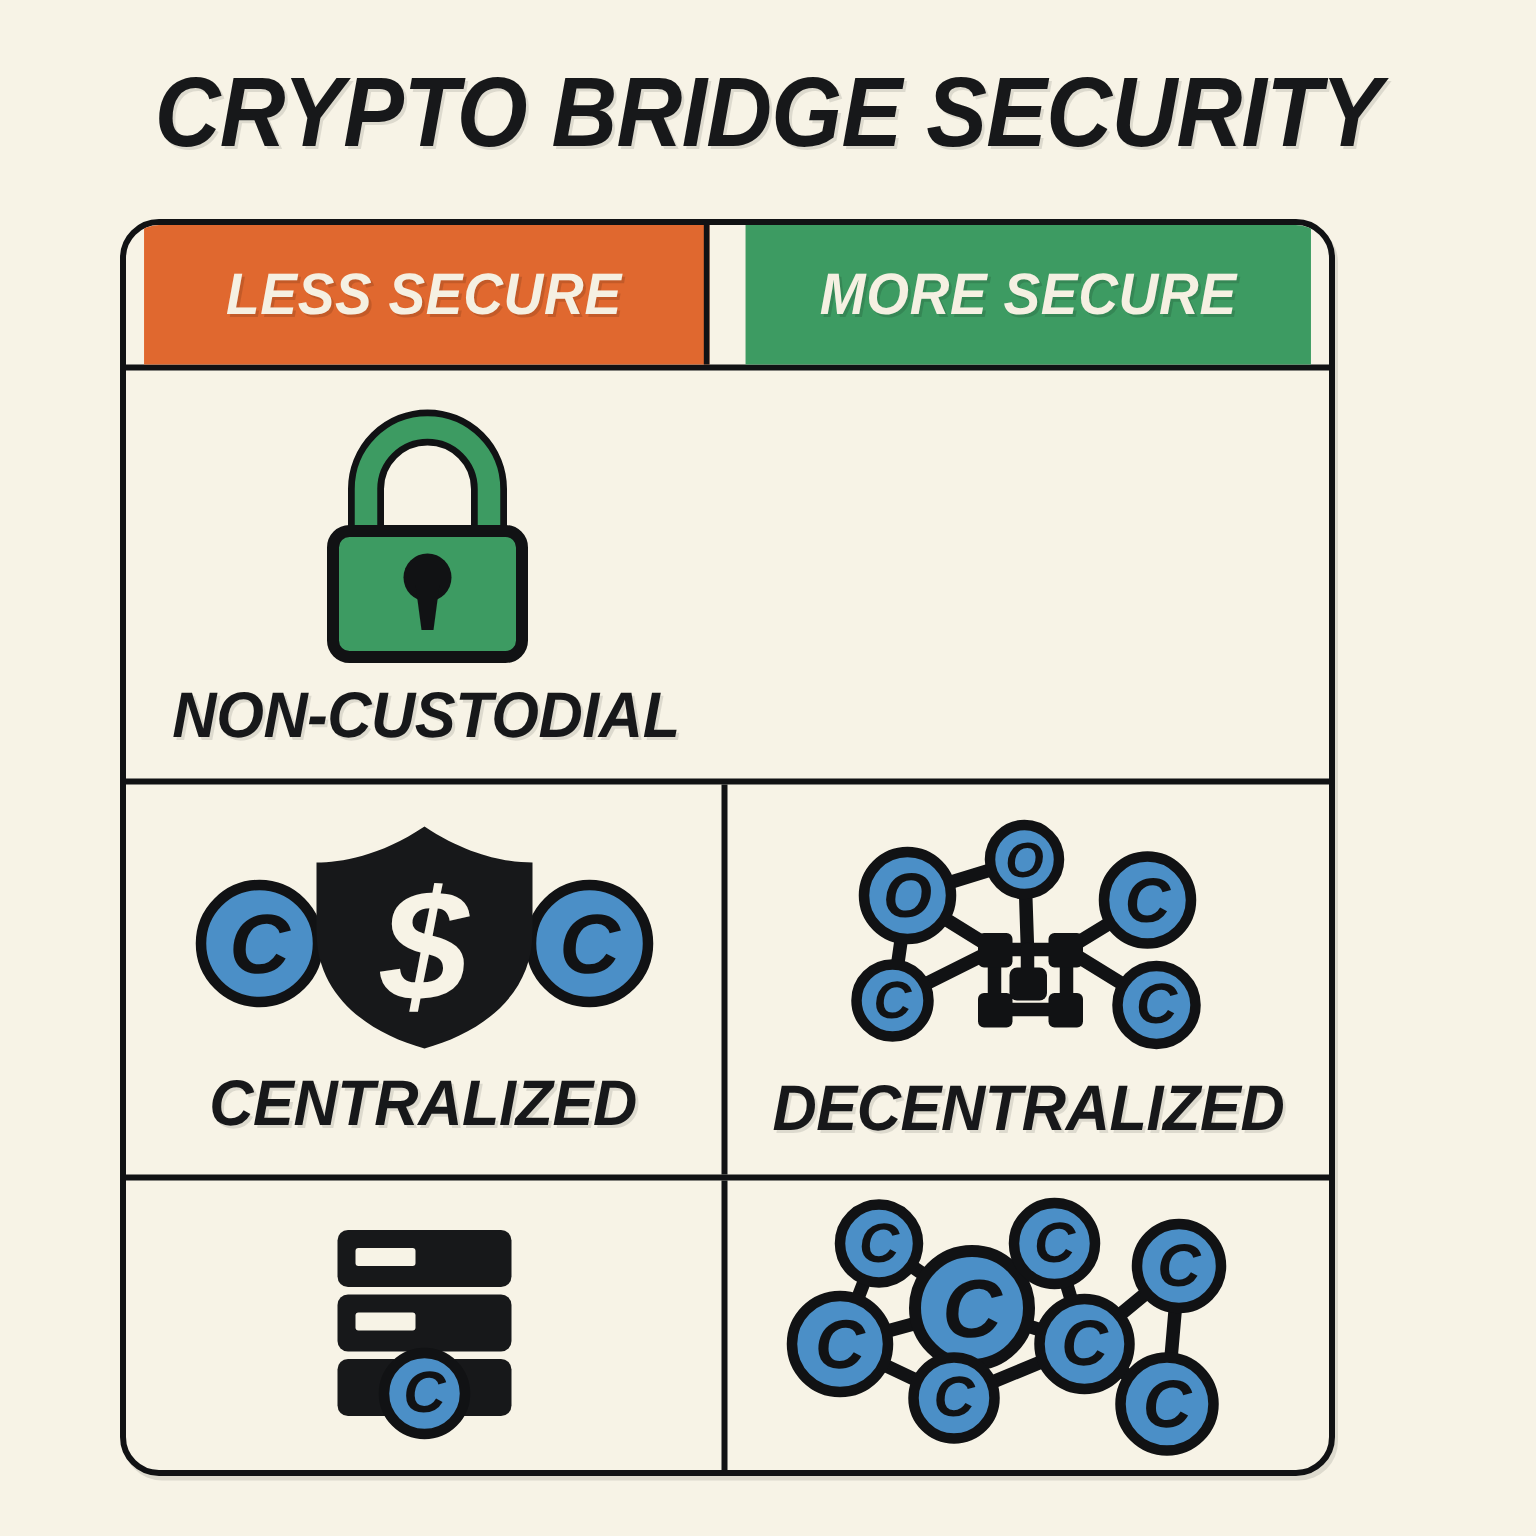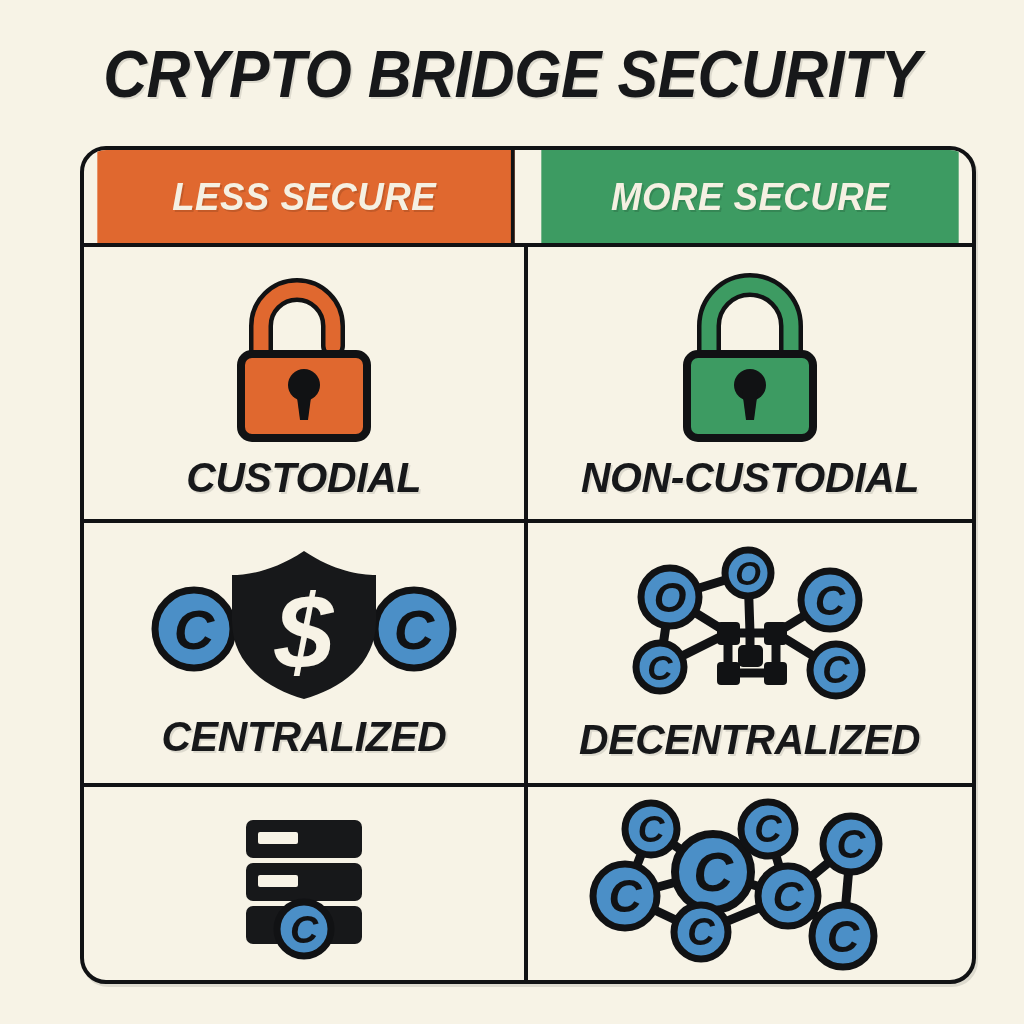--- a/index.html
+++ b/index.html
@@ -36,21 +36,21 @@
     line-height: 1.05;
     text-shadow: 2px 2px 0 rgba(0,0,0,0.10);
     white-space: nowrap;
   }
 
   
   .table {
     position: absolute;
     left: 80px;
     top: 146px;
-    width: 896px;
+    width: 810px;
     height: 838px;
     border: 4px solid #111214;
     border-radius: 26px;
     overflow: hidden;
     background: #F7F3E6;
     box-shadow: 2px 3px 0 rgba(0,0,0,0.10);
   }
 
   .row {
     display: flex;
@@ -123,35 +123,20 @@
       <div class="cell head-cell head-less">
         <span>LESS SECURE</span>
       </div>
       <div class="cell head-cell head-more">
         <span>MORE SECURE</span>
       </div>
     </div>
 
     <div class="row row-1 r1">
 
-      <div class="cell">
-        <div class="icon-wrap">
-          <svg width="150" height="175" viewBox="0 0 150 175">
-
-            <path d="M32 92 V58 A36 36 0 0 1 104 58 V78" fill="none" stroke="#111214" stroke-width="24" stroke-linecap="round" stroke-linejoin="round"></path>
-            <path d="M32 92 V58 A36 36 0 0 1 104 58 V78" fill="none" stroke="#E0682F" stroke-width="15" stroke-linecap="round" stroke-linejoin="round"></path>
-
-            <rect x="12" y="86" width="126" height="84" rx="11" fill="#E0682F" stroke="#111214" stroke-width="8"></rect>
-
-            <circle cx="75" cy="117" r="16" fill="#111214"></circle>
-            <path d="M67 122 L83 122 L79 152 L71 152 Z" fill="#111214"></path>
-          </svg>
-        </div>
-        <div class="label">CUSTODIAL</div>
-      </div>
 
       <div class="cell">
         <div class="icon-wrap">
           <svg width="150" height="175" viewBox="0 0 150 175">
 
             <path d="M34 92 V58 A41 41 0 0 1 116 58 V92" fill="none" stroke="#111214" stroke-width="24" stroke-linecap="round" stroke-linejoin="round"></path>
             <path d="M34 92 V58 A41 41 0 0 1 116 58 V92" fill="none" stroke="#3D9B62" stroke-width="15" stroke-linecap="round" stroke-linejoin="round"></path>
 
             <rect x="12" y="86" width="126" height="84" rx="11" fill="#3D9B62" stroke="#111214" stroke-width="8"></rect>
 

